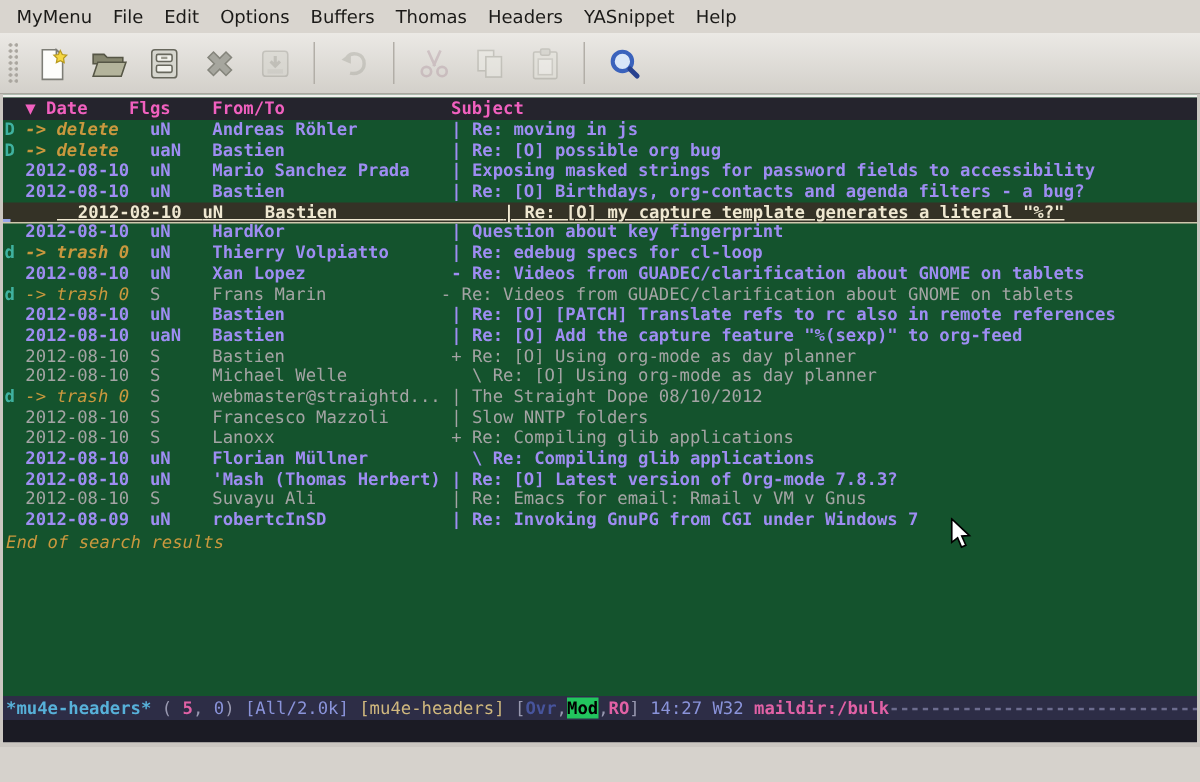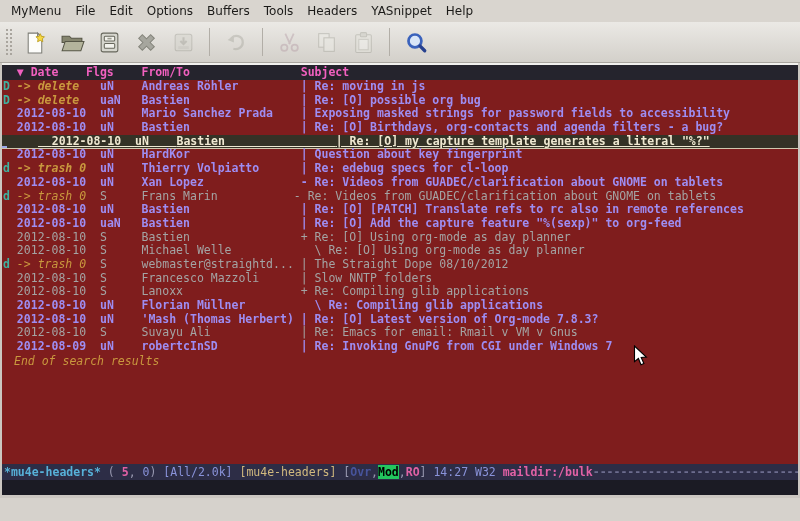--- a/index.html
+++ b/index.html
@@ -20,36 +20,36 @@
   .toolbar{height:41px;background:linear-gradient(#ebe9e5,#d3d0ca);border-bottom:1px solid #aaa69f;
            display:flex;align-items:center;box-sizing:border-box;}
   .grip{width:7px;height:28px;margin:0 9px 0 5px;
         background-image:radial-gradient(#a9a59e 1px,transparent 1.3px);background-size:4px 4px;}
   .tbtns{display:flex;align-items:center;gap:9px;}
   .tbtn{width:28px;height:28px;display:flex;align-items:center;justify-content:center;}
   .tbtn svg{width:25px;height:25px;}
   .tsep{width:1px;height:28px;background:#b2aea7;margin:0 3px;}
   
   .frame{border-left:2px solid #cbc7c1;border-right:2px solid #cbc7c1;box-sizing:border-box;}
-  .buffer{height:401px;background:#7f1d1d;border-top:2px solid #f2f1ee;overflow:hidden;box-sizing:border-box;
+  .buffer{height:401px;background:#14532d;border-top:2px solid #f2f1ee;overflow:hidden;box-sizing:border-box;
           font-family:"DejaVu Sans Mono",monospace;font-size:11.5px;}
   .header-line{height:15px;line-height:15px;background:#25242d;color:#f160bf;font-weight:bold;
                white-space:pre;padding-left:1px;}
   .row{height:13.7px;line-height:13.7px;white-space:pre;position:relative;}
   .r-unread{color:#9e8df2;font-weight:bold;margin-top:42px;}
   .r-read{color:#a4a4a4;}
   .r-mark{color:#3fb2a0;font-weight:bold;}
   .r-action{color:#c9983e;font-style:italic;}
   .r-action.b{font-weight:bold;}
   .row.current{background:#343226;box-shadow:0 1px 0 #cfc8ad;padding-left:36px;}
   .row.current span{color:#efe8d1 !important;font-weight:bold;font-style:normal;text-decoration:underline;}
   .row.current::before{content:"";position:absolute;left:0;bottom:0;width:5px;height:2px;background:#9aa8e8;}
   .row span{padding:0;}
   .row{padding-left:1px;}
-  .end-line{height:14px;line-height:14px;white-space:pre;padding-left:12px;color:#c9983e;font-style:italic;}
+  .end-line{height:14px;line-height:14px;white-space:pre;padding-left:2px;color:#c9983e;font-style:italic;}
   
   .modeline{height:16px;line-height:16px;background:#2d2d46;white-space:pre;overflow:hidden;
             font-family:"DejaVu Sans Mono",monospace;font-size:11.5px;padding-left:2px;}
   .ml-cyan{color:#57b1d9;font-weight:bold;}
   .ml-dim{color:#9898b0;}
   .ml-pink{color:#e161a5;font-weight:bold;}
   .ml-blue{color:#8a93da;}
   .ml-tan{color:#d0b87e;}
   .ml-navy{color:#47549c;font-weight:bold;}
   .ml-mod{color:#000;background:#22c55e;font-weight:bold;}
@@ -63,21 +63,21 @@
 
 <div class="window">
 
 
   <div class="menubar" id="menubar">
       <span class="menu-item">MyMenu</span>
       <span class="menu-item">File</span>
       <span class="menu-item">Edit</span>
       <span class="menu-item">Options</span>
       <span class="menu-item">Buffers</span>
-      <span class="menu-item">Tools</span>
+      <span class="menu-item">Thomas</span>
       <span class="menu-item">Headers</span>
       <span class="menu-item">YASnippet</span>
       <span class="menu-item">Help</span>
     </div>
 
   <div class="toolbar">
     <div class="grip"></div>
     <div class="tbtns" id="toolbar-buttons">
         <div class="tbtn">
           <svg viewBox="0 0 24 24">

